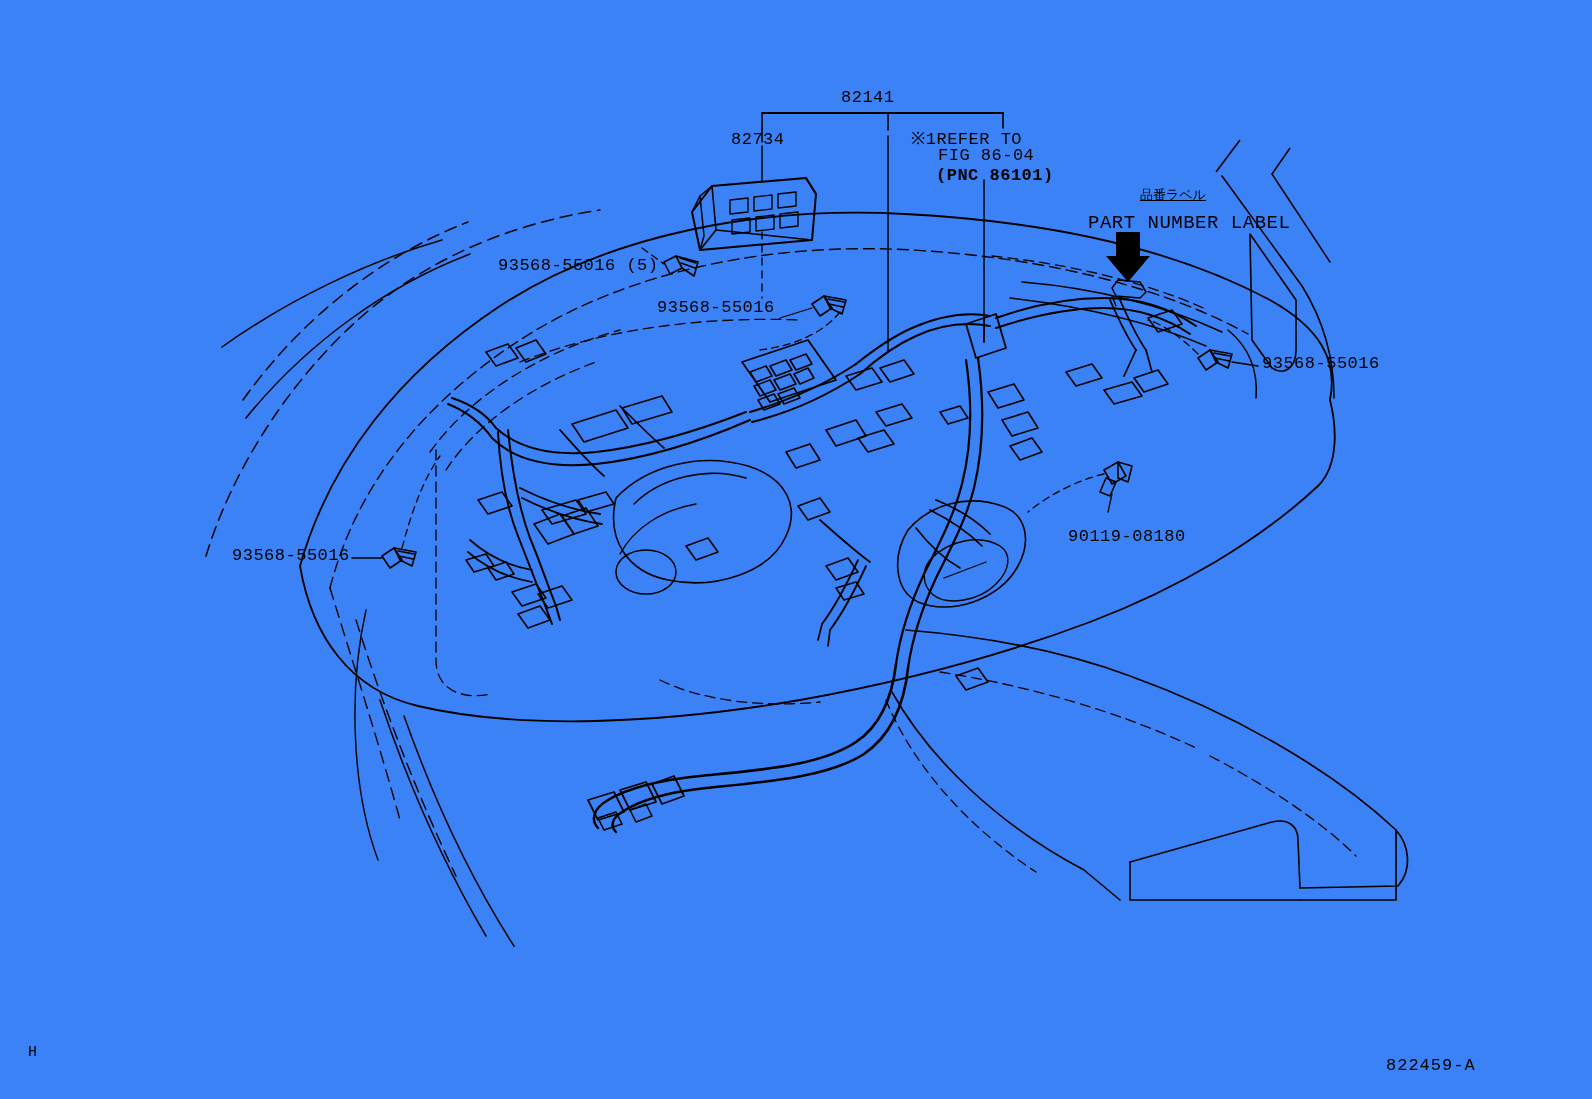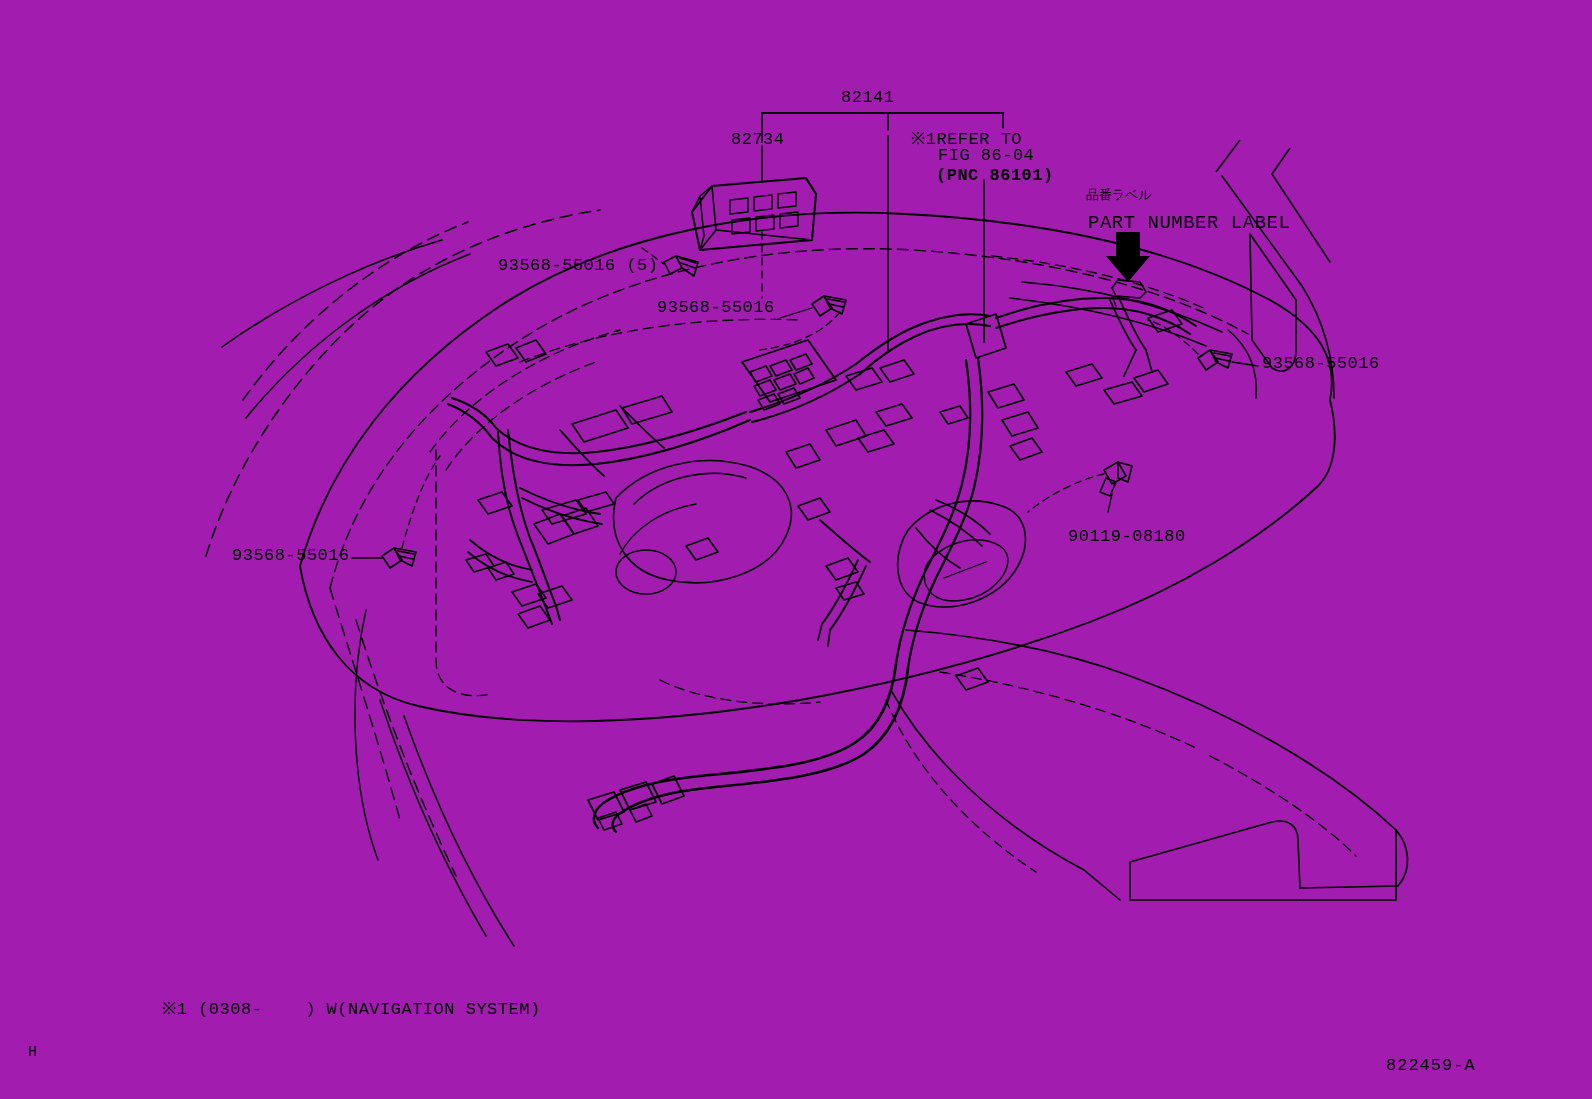--- a/index.html
+++ b/index.html
@@ -7,21 +7,21 @@
     padding: 0;
     background: #ffffff;
   }
   body {
     font-family: "Liberation Sans", sans-serif;
   }
   #page {
     position: relative;
     width: 1592px;
     height: 1099px;
-    background: #a21caf;
+    background: #3b82f6;
     overflow: hidden;
   }
   #page svg {
     position: absolute;
     left: 0;
     top: 0;
   }
   .lbl {
     position: absolute;
     font-family: "Liberation Mono", monospace;
@@ -315,27 +315,26 @@
 
   </svg>
 
   <div class="lbl" style="left:841px; top:88px;">82141</div>
   <div class="lbl" style="left:731px; top:130px;">82734</div>
 
   <div class="lbl" style="left:911px; top:126px;">※1REFER TO</div>
   <div class="lbl" style="left:938px; top:146px;">FIG 86-04</div>
   <div class="lbl" style="left:936px; top:166px;font-weight:bold;">(PNC 86101)</div>
 
-  <div class="lbl-jp" style="left:1086px; top:186px;">品番ラベル</div>
+  <div class="lbl-jp" style="left:1140px; top:186px;text-decoration:underline;">品番ラベル</div>
   <div class="lbl-sans" style="left:1088px; top:212px;font-family:Liberation Mono, monospace;">PART NUMBER LABEL</div>
 
   <div class="lbl" style="left:498px; top:256px;">93568-55016 (5)</div>
   <div class="lbl" style="left:657px; top:298px;">93568-55016</div>
   <div class="lbl" style="left:1262px; top:354px;">93568-55016</div>
   <div class="lbl" style="left:232px; top:546px;">93568-55016</div>
   <div class="lbl" style="left:1068px; top:527px;">90119-08180</div>
 
-  <div class="note" style="left:162px; top:996px;">※1 (0308-    ) W(NAVIGATION SYSTEM)</div>
 
   <div class="small-corner" style="left:28px; top:1044px;">H</div>
   <div class="figno" style="left:1386px; top:1056px;">822459-A</div>
 
 </div>
 
 </body></html>

